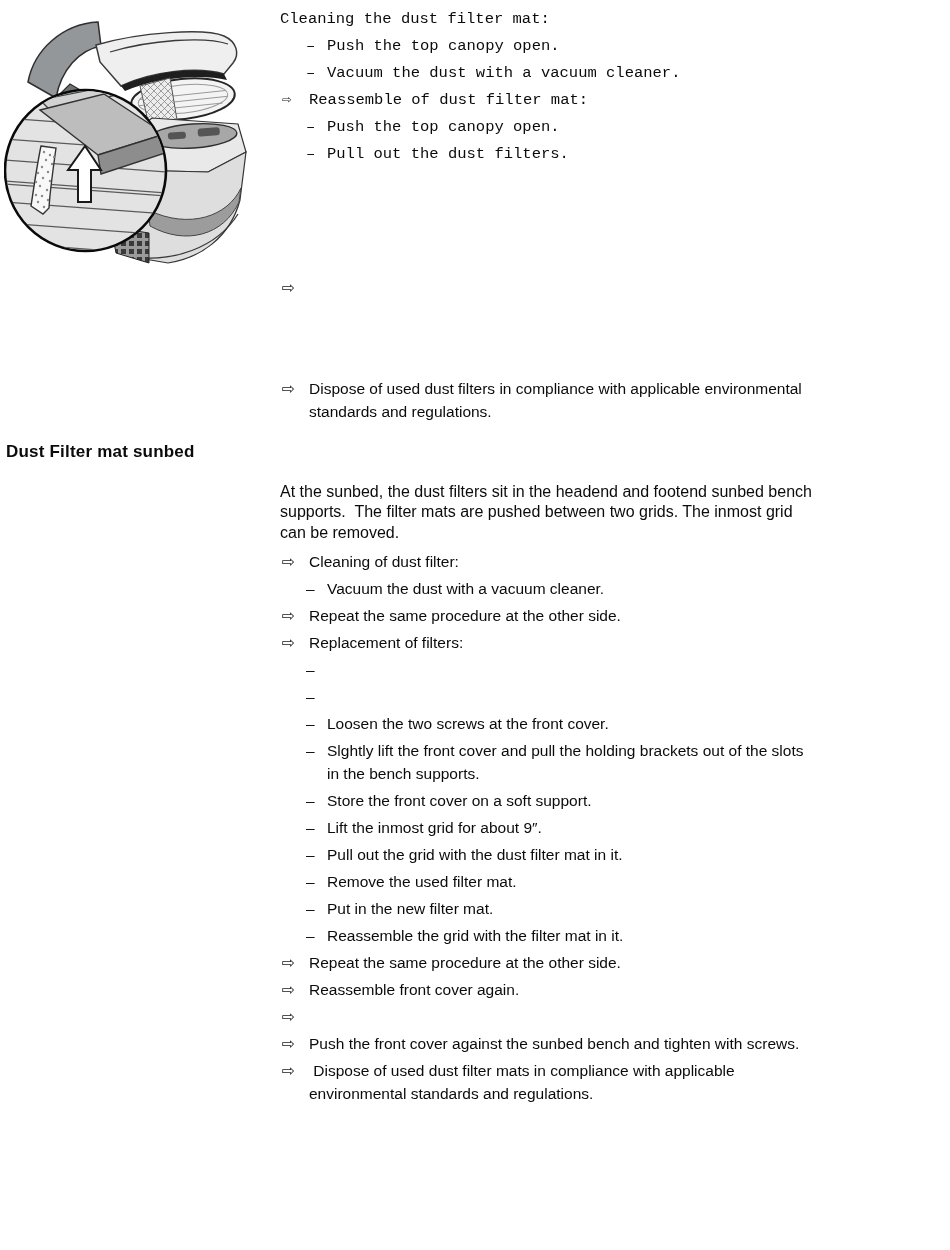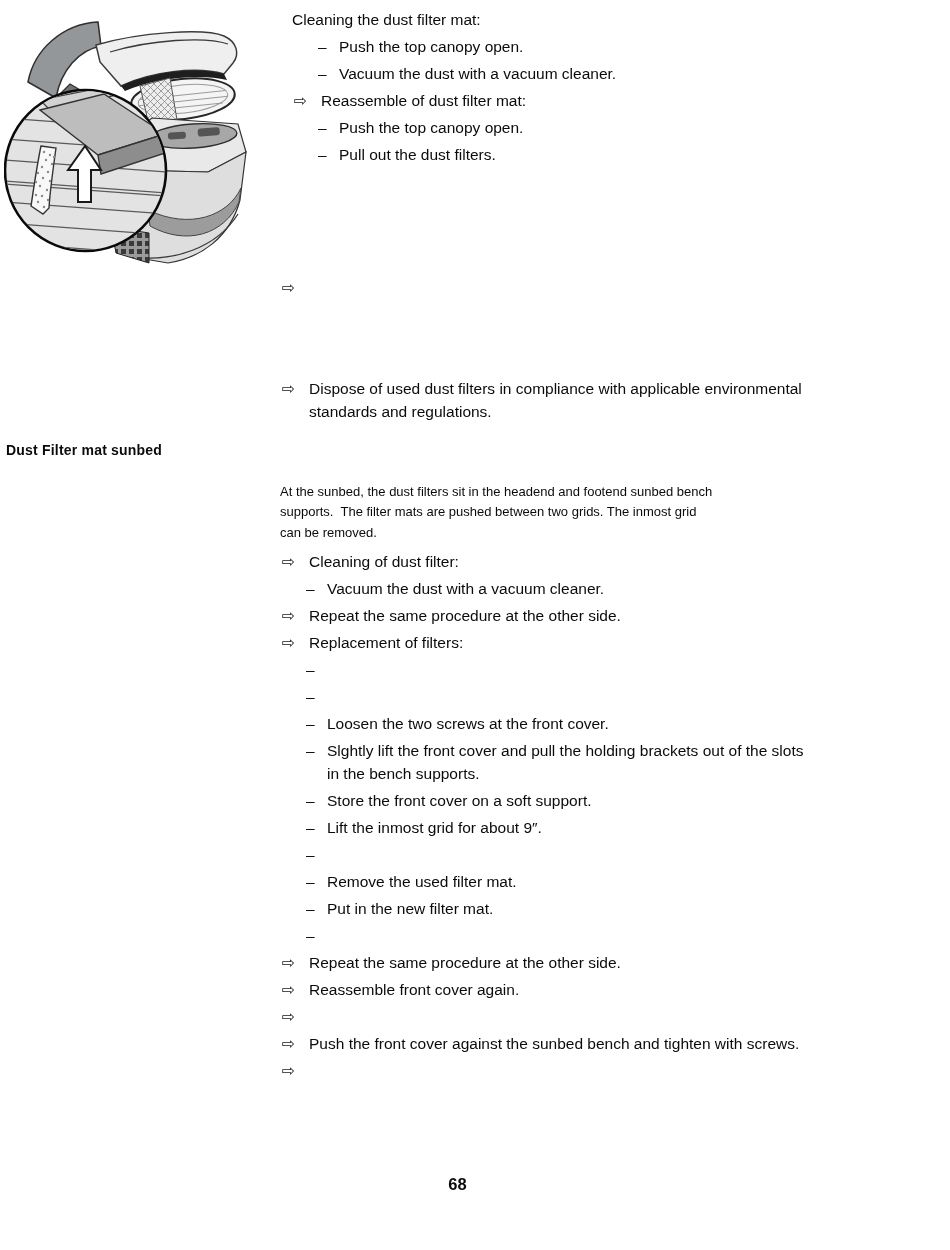--- a/index.html
+++ b/index.html
@@ -11,22 +11,22 @@
   .abs{position:absolute;}
   .textcol{width:614px;font-size:15.5px;line-height:23px;}
   .intro{margin-bottom:4px;}
   .item{display:flex;margin-bottom:4px;}
   .item .txt{white-space:pre-wrap;}
   .item.arrow{padding-left:2px;}
   .item.arrow .marker{width:27px;flex:none;}
   .item.dash{padding-left:26px;}
   .item.dash .marker{width:21px;flex:none;}
   .marker{color:#141414;}
-  .para{white-space:pre-wrap;font-size:13px;line-height:20.4px;margin-bottom:7px;}
-  .heading{font-size:14px;font-weight:bold;letter-spacing:.2px;}
+  .para{white-space:pre-wrap;font-size:16px;line-height:20.4px;margin-bottom:7px;}
+  .heading{font-size:17px;font-weight:bold;letter-spacing:.2px;}
   .pagenum{width:915px;left:0;top:1175px;text-align:center;font-size:16.5px;font-weight:bold;}
   svg .ln{stroke:#3a3a3a;stroke-width:1.3;fill:none;}
 </style>
 </head>
 <body>
 
 <div class="page">
 
   <svg class="abs" style="left:4px;top:8px;" width="246" height="262" viewBox="4 8 246 262">
     <defs>
@@ -106,21 +106,21 @@
             <circle cx="38" cy="173" r="1.2"></circle>
               <circle cx="36" cy="182" r="1.2"></circle>
               <circle cx="54" cy="157" r="1.2"></circle>
           </g>
         </g>
         <polygon points="85,146 68,170 78,170 78,202 91,202 91,170 101,170" fill="#ffffff" stroke="#1a1a1a" stroke-width="2"></polygon>
       </g>
     </g>
   </svg>
 
-  <div class="abs textcol" style="left:292px;top:8px;">
+  <div class="abs textcol" style="left:280px;top:8px;font-family:Liberation Mono, monospace;">
     <div class="intro">Cleaning the dust filter mat:</div>
     <div class="item dash">
       <span class="marker">–</span>
       <span class="txt">Push the top canopy open.</span>
     </div>
     <div class="item dash">
       <span class="marker">–</span>
       <span class="txt">Vacuum the dust with a vacuum cleaner.</span>
     </div>
     <div class="item arrow">
@@ -192,47 +192,50 @@
     <div class="item dash">
       <span class="marker">–</span>
       <span class="txt">Store the front cover on a soft support.</span>
     </div>
     <div class="item dash">
       <span class="marker">–</span>
       <span class="txt">Lift the inmost grid for about 9″.</span>
     </div>
     <div class="item dash">
       <span class="marker">–</span>
+      <span class="txt">Pull out the grid with the dust filter mat in it.</span>
     </div>
     <div class="item dash">
       <span class="marker">–</span>
       <span class="txt">Remove the used filter mat.</span>
     </div>
     <div class="item dash">
       <span class="marker">–</span>
       <span class="txt">Put in the new filter mat.</span>
     </div>
     <div class="item dash">
       <span class="marker">–</span>
+      <span class="txt">Reassemble the grid with the filter mat in it.</span>
     </div>
     <div class="item arrow">
       <span class="marker">⇨</span>
       <span class="txt">Repeat the same procedure at the other side.</span>
     </div>
     <div class="item arrow">
       <span class="marker">⇨</span>
       <span class="txt">Reassemble front cover again.</span>
     </div>
     <div class="item arrow">
       <span class="marker">⇨</span>
     </div>
     <div class="item arrow">
       <span class="marker">⇨</span>
       <span class="txt">Push the front cover against the sunbed bench and tighten with screws.</span>
     </div>
     <div class="item arrow">
       <span class="marker">⇨</span>
-    </div>
-  </div>
-
-  <div class="abs pagenum">68</div>
+      <span class="txt"> Dispose of used dust filter mats in compliance with applicable
+environmental standards and regulations.</span>
+    </div>
+  </div>
+
 
 </div>
 
 </body></html>

